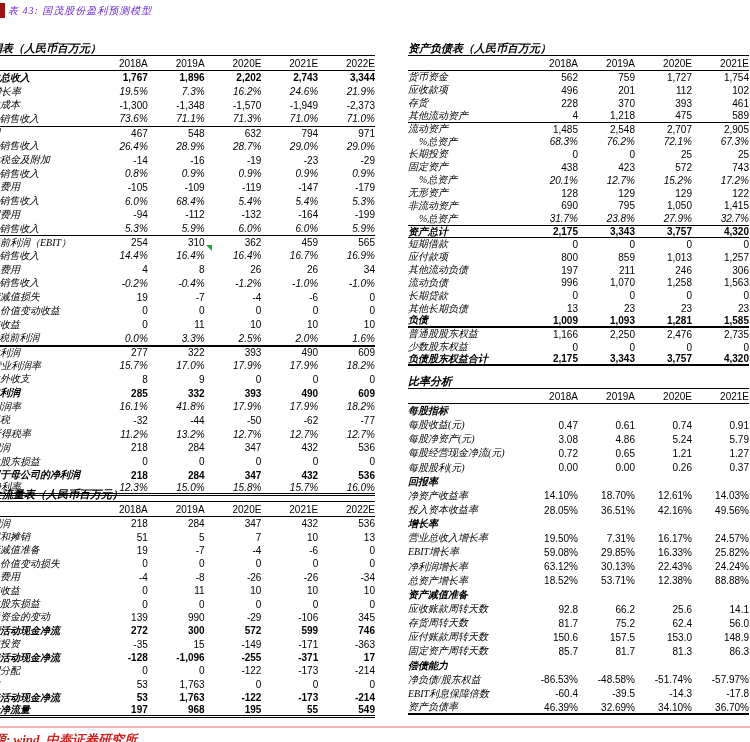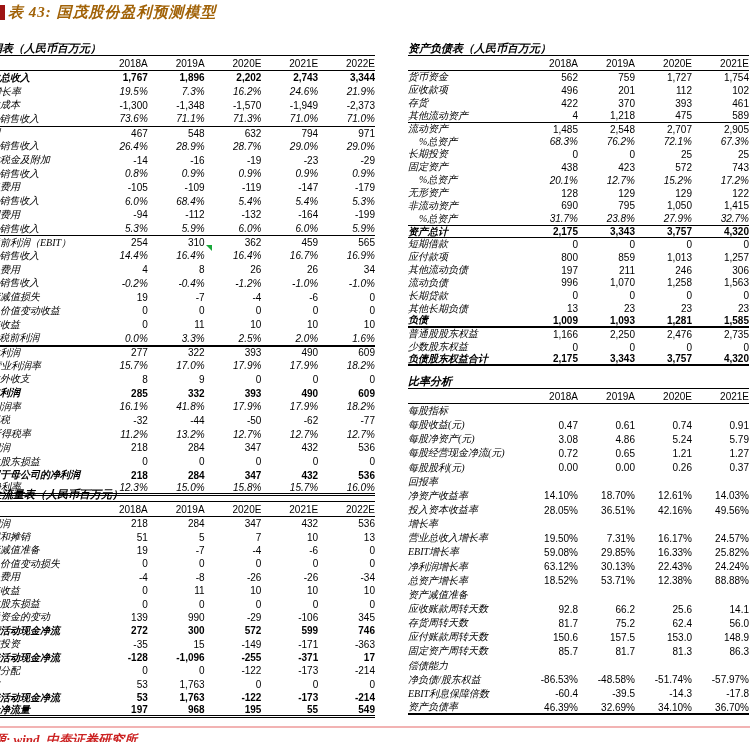--- a/index.html
+++ b/index.html
@@ -1,37 +1,37 @@
 <!DOCTYPE html>
 <html><head>
 <meta charset="utf-8">
 <style>
   *{margin:0;padding:0;box-sizing:border-box}
   html,body{width:750px;height:742px;overflow:hidden;background:#fff}
   body{position:relative;font-family:"Liberation Sans",sans-serif;font-size:10px;color:#000}
 
   .title-row{position:absolute;top:3px;left:0;display:flex;align-items:center;white-space:nowrap}
   .red-bar{display:inline-block;width:5px;height:15px;background:#9e1414;margin-right:3px}
-  .page-title{font-family:"Liberation Serif",serif;font-style:italic;font-weight:bold;
-              font-size:15px;color:#a16207;letter-spacing:1px}
+  .page-title{font-family:"Liberation Serif",serif;font-style:italic;font-weight:normal;
+              font-size:10px;color:#6d28d9;letter-spacing:1px}
 
   .tbl{position:absolute}
   .t-title{font-family:"Liberation Serif",serif;font-style:italic;font-weight:bold;
            font-size:11px;height:14px;line-height:13px;border-bottom:1px solid #000;white-space:nowrap}
   .t-head{display:flex;height:15px;line-height:15px;border-bottom:1px solid #000}
   .t-body{width:100%}
   .row{display:flex;height:var(--rh);align-items:center}
   .cell{white-space:nowrap}
   .cell.lbl{width:var(--lw);flex:0 0 var(--lw);font-family:"Liberation Serif",serif;font-style:italic;overflow:visible}
   .cell.val{width:var(--cw);flex:0 0 var(--cw);text-align:right}
   .row.pct .cell.val{font-style:italic}
   .row.pct .cell.lbl{padding-left:11px}
   .row.bold .cell{font-weight:bold}
   .row.boldlbl .cell.lbl{font-weight:normal}
-  .row.sec .cell.lbl{font-weight:normal}
+  .row.sec .cell.lbl{font-weight:bold}
   .row.tline{border-top:1px solid #000}
   .row.t2line{border-top:2px solid #000}
   .row.bline{border-bottom:1px solid #000}
   .row.b2line{border-bottom:2px solid #000}
   .row.dbl{border-bottom:3px double #000}
 
   #income  {left:-20px;top:42px;width:395px;--lw:111px;--cw:56.8px;--rh:13.71px}
   #cashflow{left:-20px;top:488px;width:395px;--lw:111px;--cw:56.8px;--rh:13.4px}
   #balance {left:408px;top:42px;width:341px;--lw:113px;--cw:57px;--rh:12.85px}
   #ratios  {left:408px;top:375px;width:341px;--lw:113px;--cw:57px;--rh:14.15px}
@@ -331,21 +331,21 @@
       </div>
       <div class="row ">
         <div class="cell lbl">应收款项</div>
         <div class="cell val">496</div>
         <div class="cell val">201</div>
         <div class="cell val">112</div>
         <div class="cell val">102</div>
       </div>
       <div class="row ">
         <div class="cell lbl">存货</div>
-        <div class="cell val">422</div>
+        <div class="cell val">228</div>
         <div class="cell val">370</div>
         <div class="cell val">393</div>
         <div class="cell val">461</div>
       </div>
       <div class="row ">
         <div class="cell lbl">其他流动资产</div>
         <div class="cell val">4</div>
         <div class="cell val">1,218</div>
         <div class="cell val">475</div>
         <div class="cell val">589</div>

